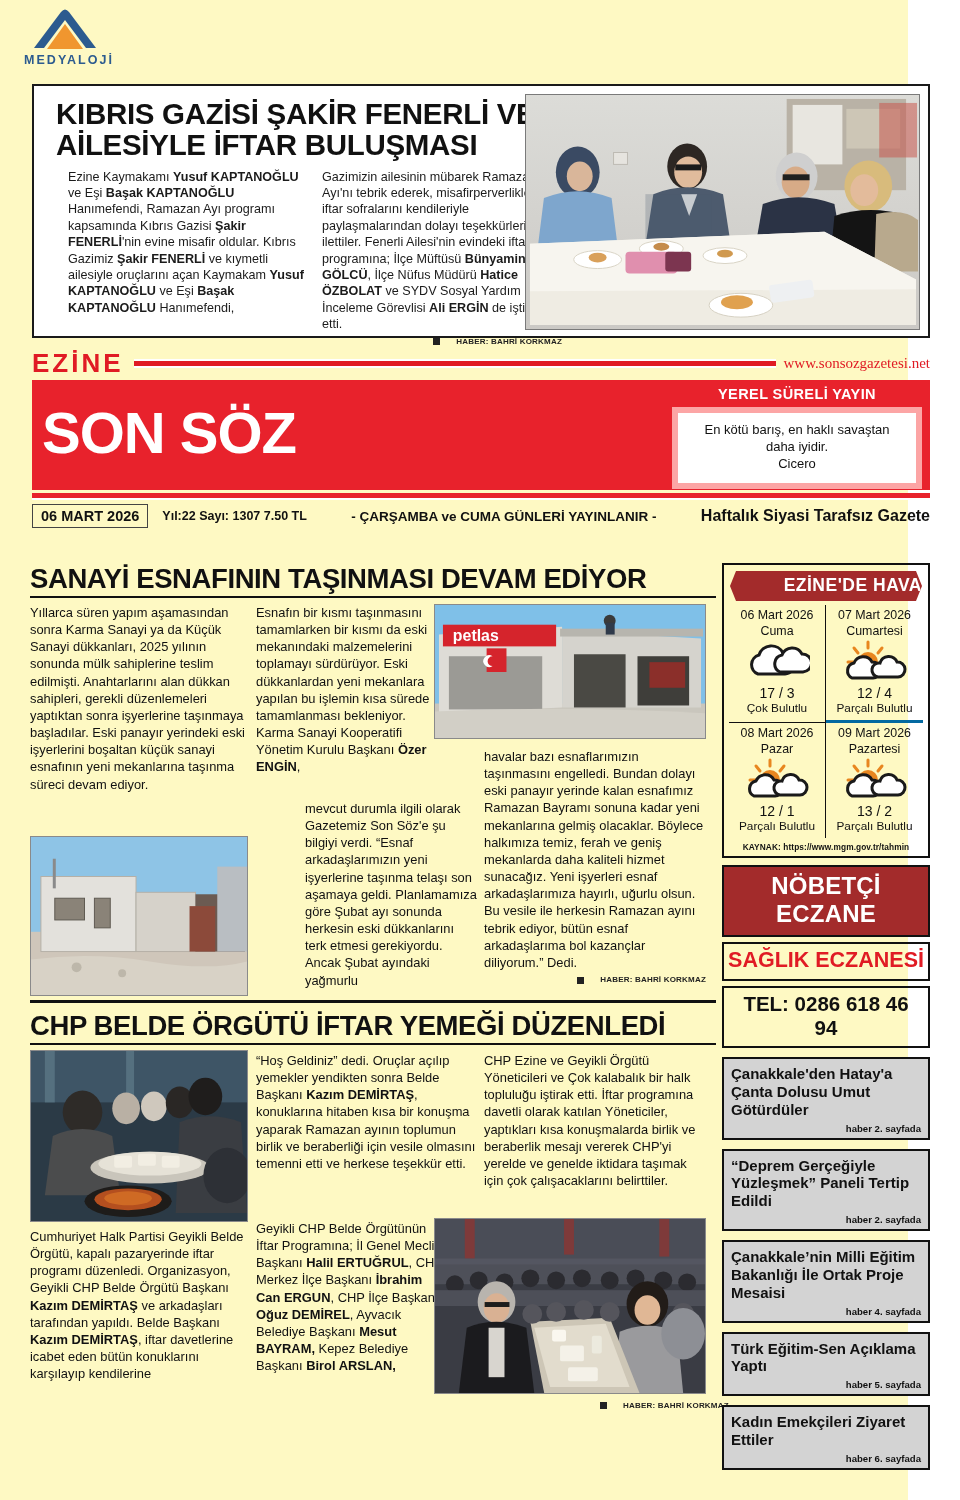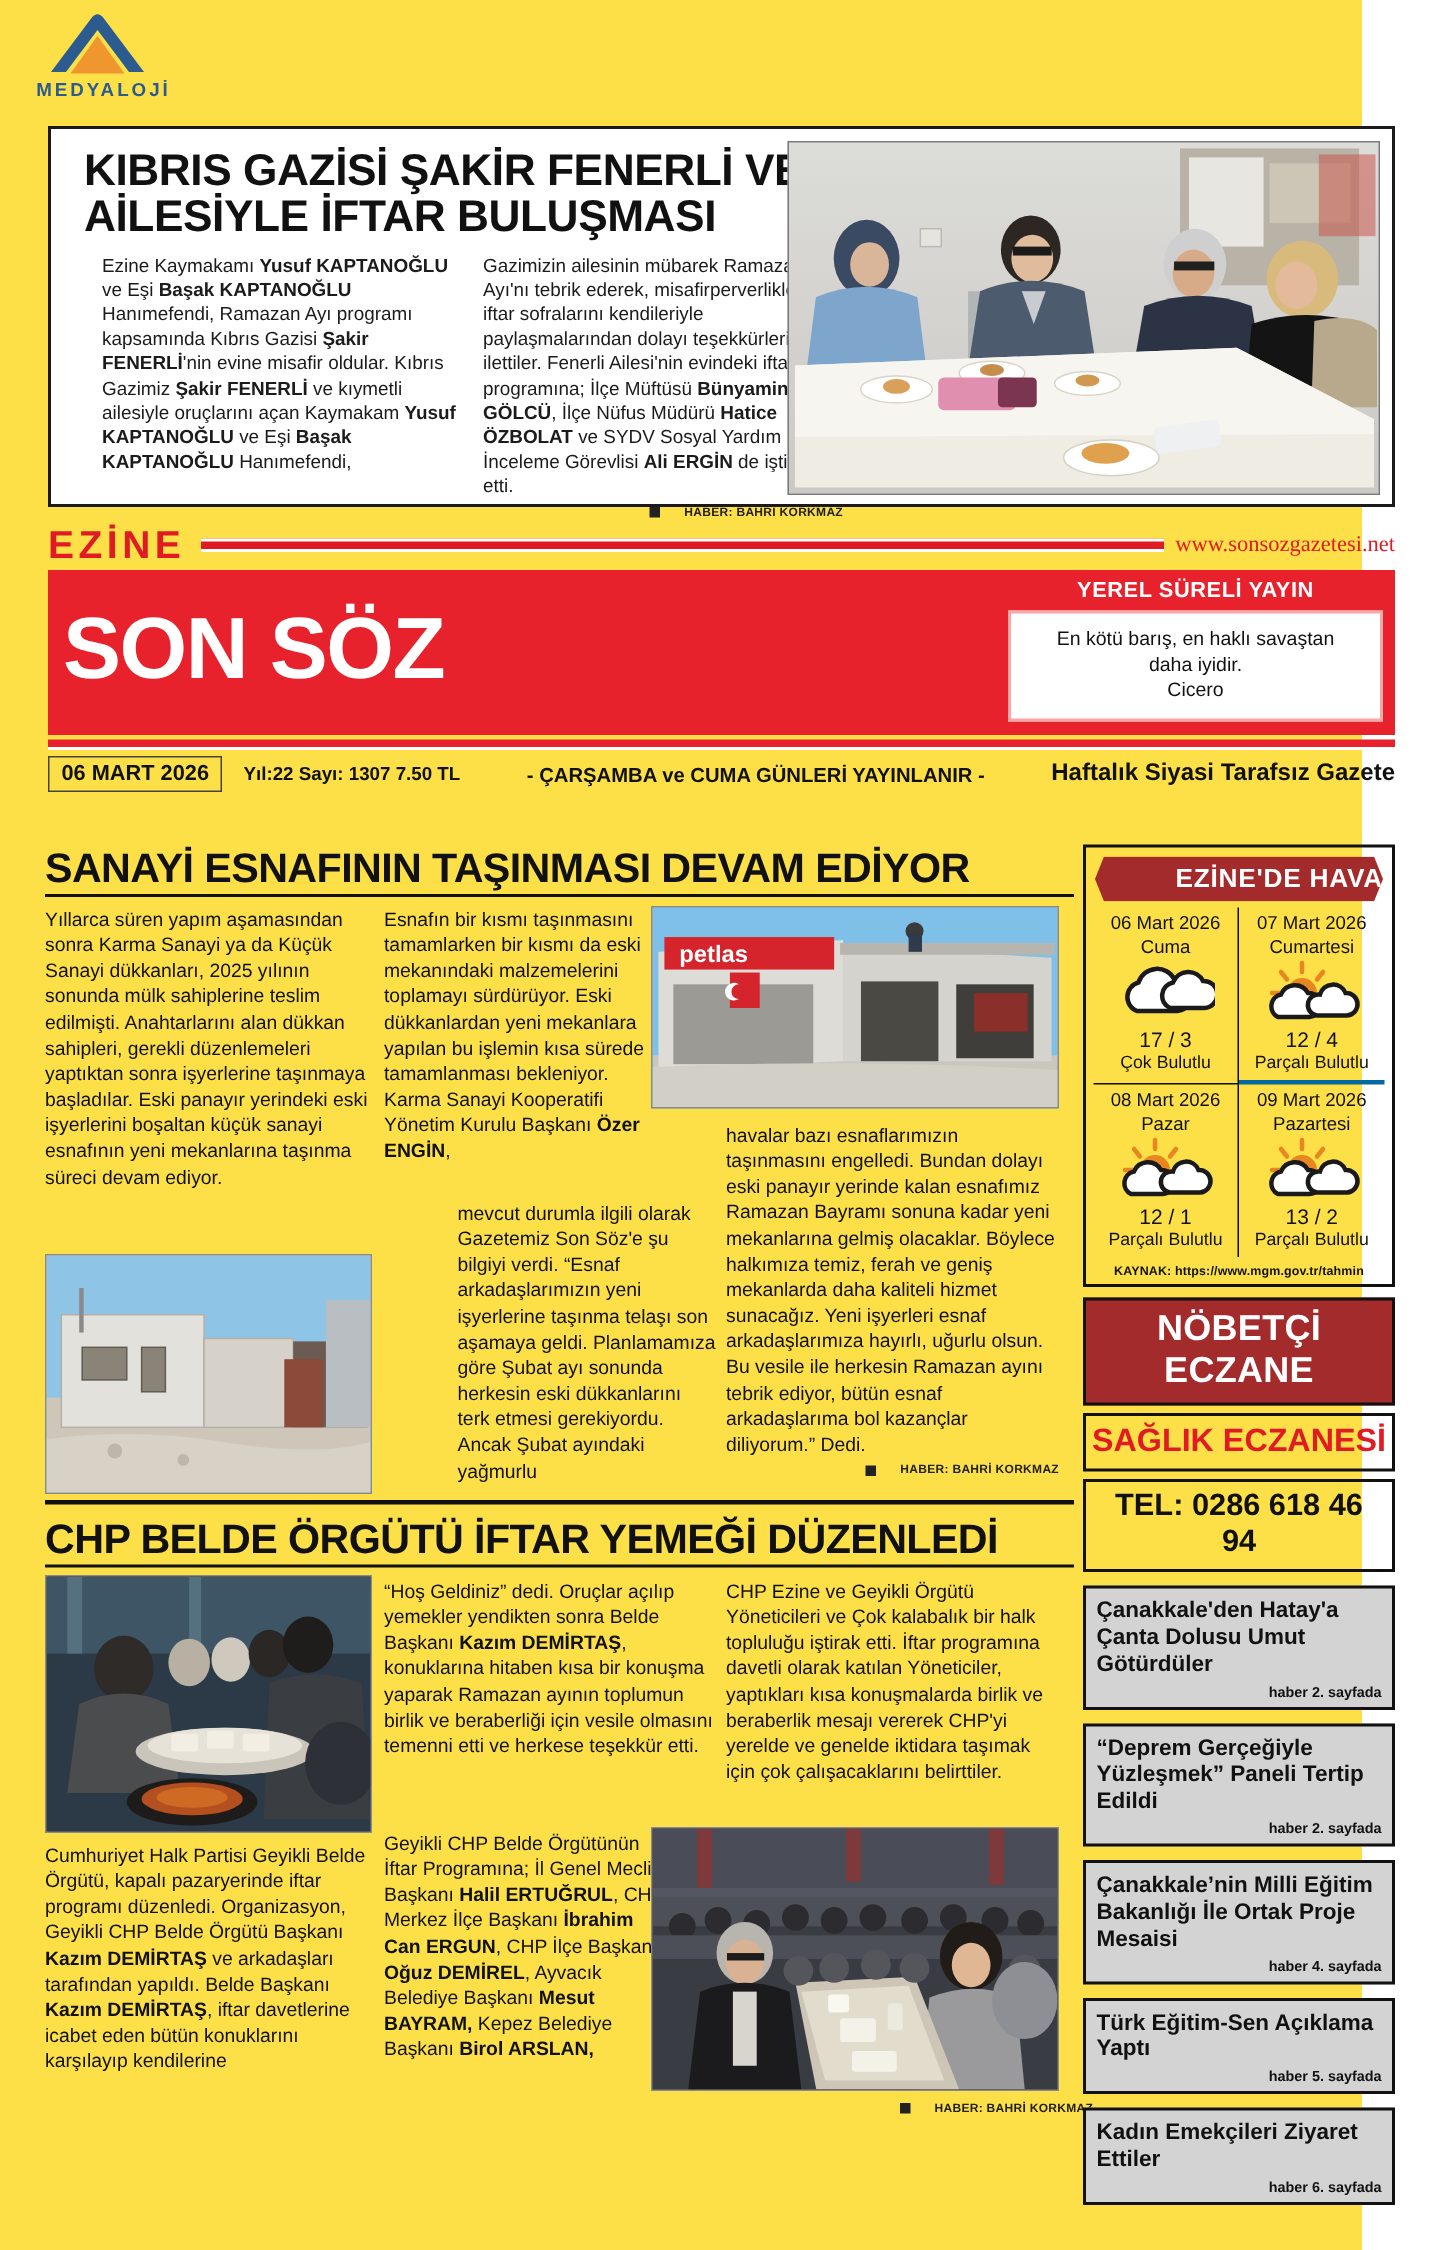--- a/index.html
+++ b/index.html
@@ -3,21 +3,21 @@
 <meta charset="utf-8">
 <style>
   * { box-sizing: border-box; margin: 0; padding: 0; }
   html, body {
     width: 960px; height: 1500px;
     background: #ffffff;
     font-family: "Liberation Sans", sans-serif;
     color: #111;
     overflow: hidden;
   }
-  .page { position: relative; width: 908px; height: 1500px; background:#fde047; }
+  .page { position: relative; width: 908px; height: 1500px; background:#fef9c3; }
 
   
   .logo-wrap { position:absolute; left:14px; top:6px; width:110px; height:66px; }
   .logo-mark { width: 74px; height: 46px; margin-left: 14px; position: relative; }
   .logo-text { font-size: 12.5px; font-weight: 700; letter-spacing: 2px;
                color:#2c5b8f; text-align:center; margin-top:1px; font-family:"Liberation Sans",sans-serif;}
 
   
   .topbox {
     position:absolute; left:32px; top:84px; width:898px; height:254px;
@@ -50,21 +50,21 @@
     margin-top:4px; background:#e8222c; height:110px; position:relative;
     display:flex; align-items:center;
   }
   .mast-title {
     color:#fff; font-size:58px; font-weight:800; letter-spacing:-1px; line-height:0.86;
     margin-left:10px; margin-top:-4px; font-family:"Liberation Sans",sans-serif;
   }
   .mast-right { position:absolute; right:8px; top:6px; width:250px; text-align:center; }
   .mast-yerel { color:#fff; font-size:14.5px; font-weight:800; letter-spacing:0.4px; margin-bottom:5px; }
   .mast-quote {
-    background:#fff; border:2px solid #fca5a5; padding:9px 6px 10px; font-size:13px;
+    background:#fff; border:6px solid #fca5a5; padding:9px 6px 10px; font-size:13px;
     line-height:1.3; color:#111;
   }
   .mast-div { height:7px; background:#e8222c; margin-top:3px; border-bottom:2px solid #fff; }
   .mast-info { display:flex; align-items:center; height:28px; margin-top:2px; }
   .date-chip { border:1px solid #444; padding:3px 8px; font-size:14.5px; font-weight:800; color:#111; }
   .mast-meta { font-size:12.5px; font-weight:800; margin-left:14px; color:#111; }
   .mast-days { flex:1; text-align:center; font-size:13.5px; font-weight:800; color:#111; }
   .mast-tag { font-size:16px; font-weight:800; color:#111; font-family:"Liberation Sans",sans-serif;}
 
   

